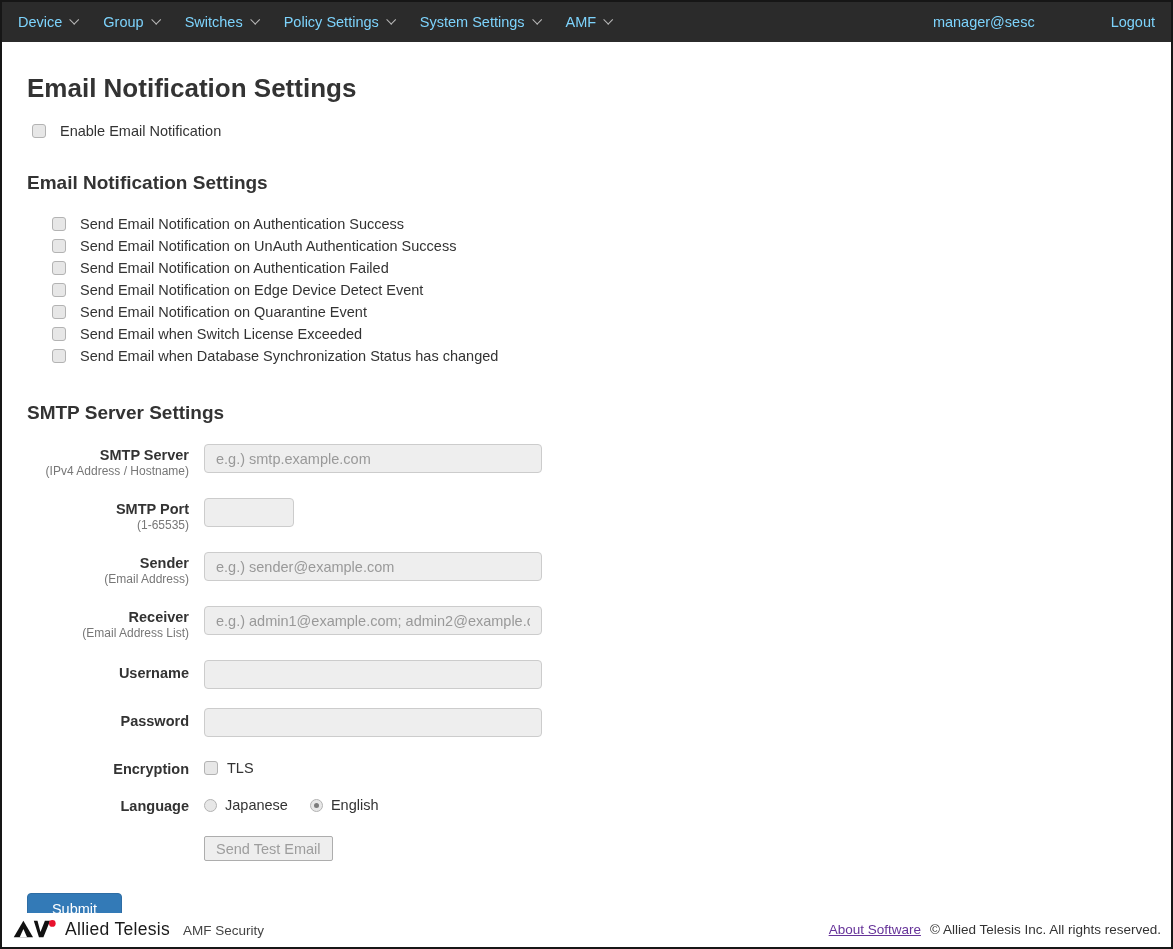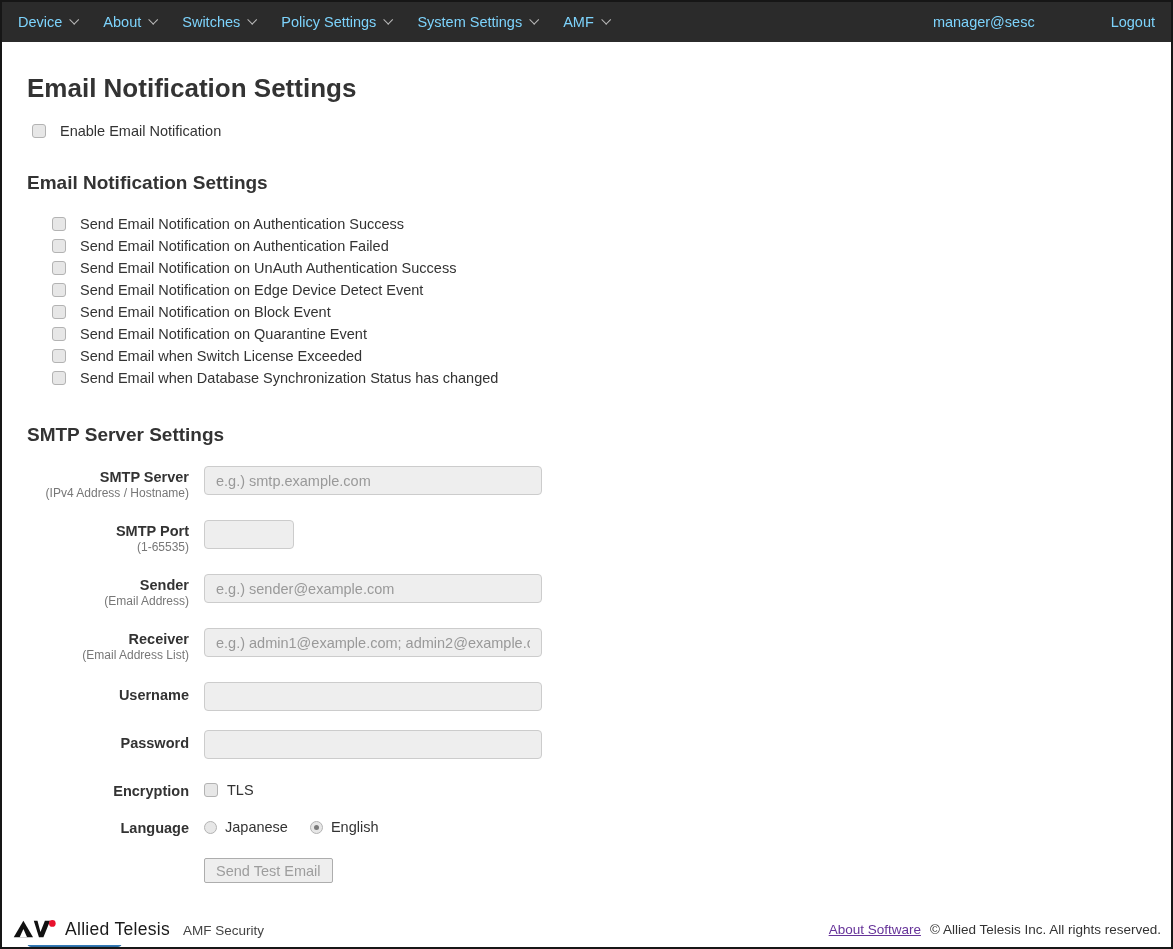--- a/index.html
+++ b/index.html
@@ -190,21 +190,21 @@
 
 <div class="page">
 
   <div class="navbar">
     <div class="nav-left">
       <div class="nav-item">
         <span>Device</span>
         <span class="chev"></span>
       </div>
       <div class="nav-item">
-        <span>About</span>
+        <span>Group</span>
         <span class="chev"></span>
       </div>
       <div class="nav-item">
         <span>Switches</span>
         <span class="chev"></span>
       </div>
       <div class="nav-item">
         <span>Policy Settings</span>
         <span class="chev"></span>
       </div>
@@ -234,33 +234,29 @@
 
     <h2 class="section-heading first">Email Notification Settings</h2>
 
     <div class="cb-list">
       <div class="cb-item">
         <input type="checkbox" class="cb" disabled="" style="">
         <span>Send Email Notification on Authentication Success</span>
       </div>
       <div class="cb-item">
         <input type="checkbox" class="cb" disabled="" style="">
+        <span>Send Email Notification on UnAuth Authentication Success</span>
+      </div>
+      <div class="cb-item">
+        <input type="checkbox" class="cb" disabled="" style="">
         <span>Send Email Notification on Authentication Failed</span>
       </div>
       <div class="cb-item">
         <input type="checkbox" class="cb" disabled="" style="">
-        <span>Send Email Notification on UnAuth Authentication Success</span>
-      </div>
-      <div class="cb-item">
-        <input type="checkbox" class="cb" disabled="" style="">
         <span>Send Email Notification on Edge Device Detect Event</span>
-      </div>
-      <div class="cb-item">
-        <input type="checkbox" class="cb" disabled="" style="">
-        <span>Send Email Notification on Block Event</span>
       </div>
       <div class="cb-item">
         <input type="checkbox" class="cb" disabled="" style="">
         <span>Send Email Notification on Quarantine Event</span>
       </div>
       <div class="cb-item">
         <input type="checkbox" class="cb" disabled="" style="">
         <span>Send Email when Switch License Exceeded</span>
       </div>
       <div class="cb-item">

